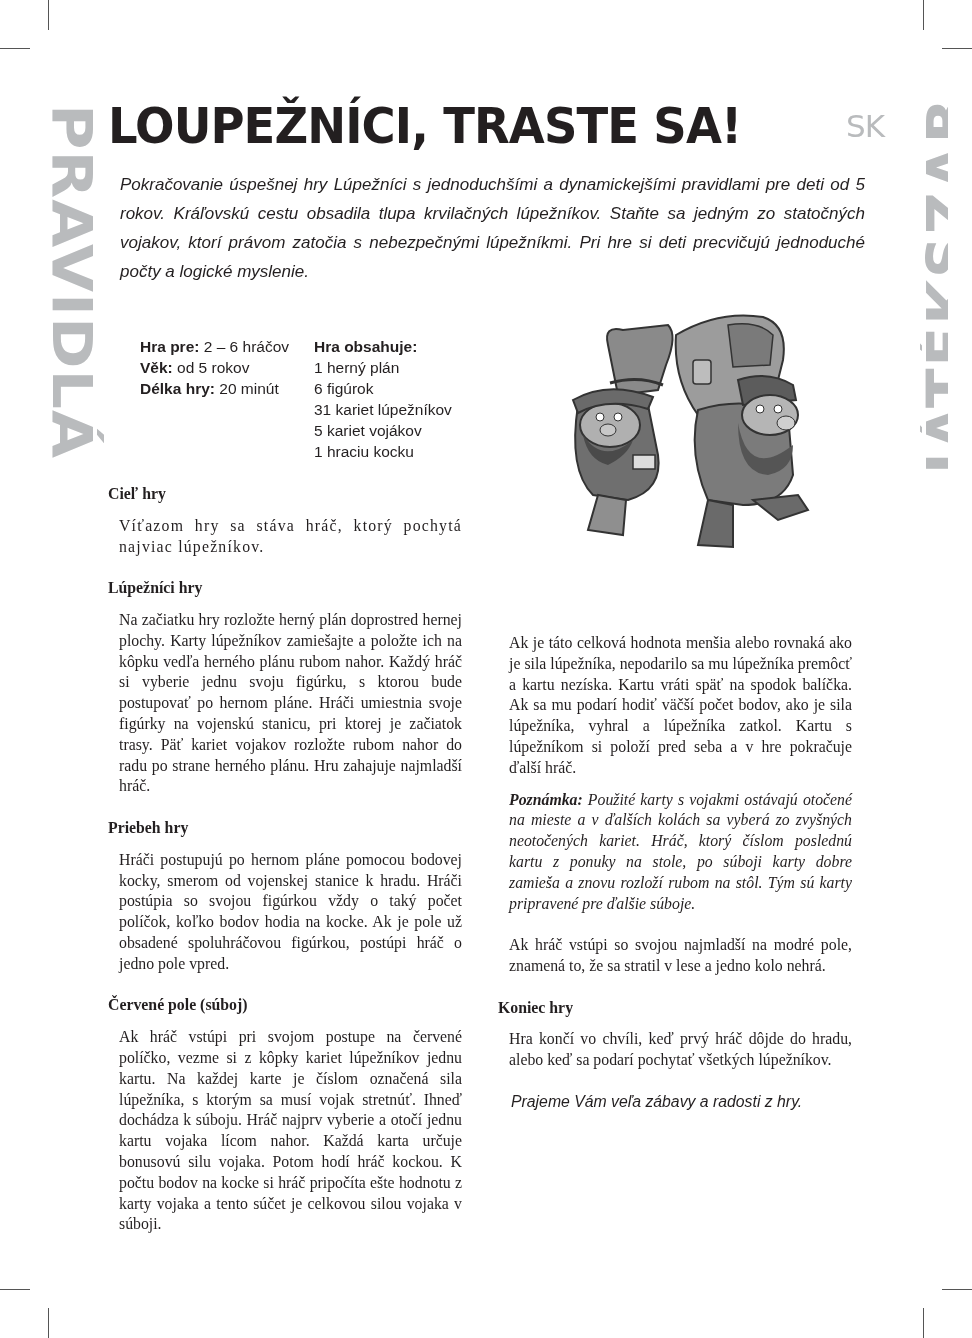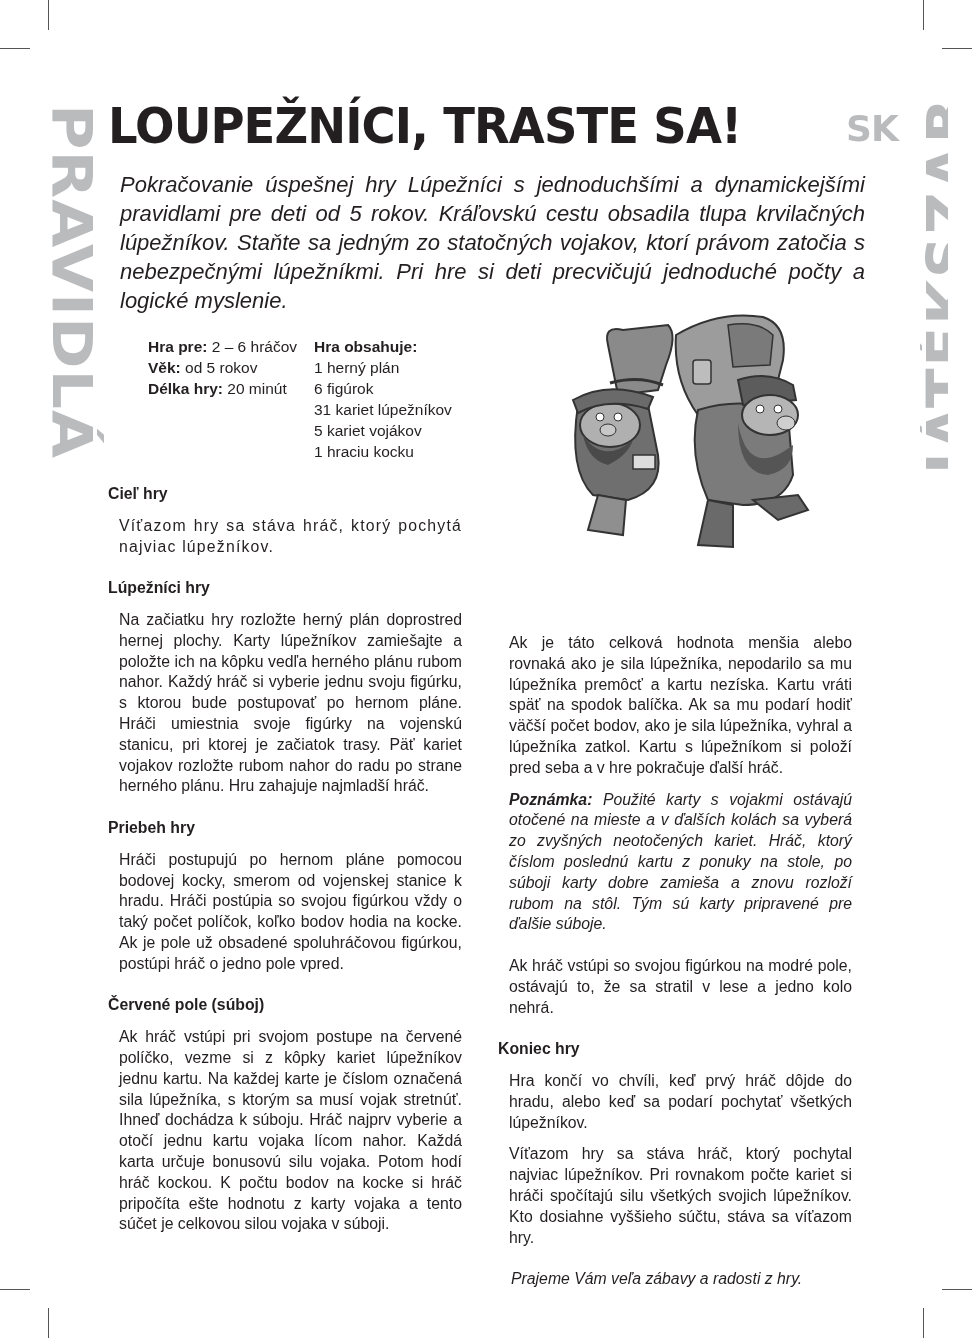--- a/index.html
+++ b/index.html
@@ -30,41 +30,41 @@
 
   .title {
     position: absolute; left: 108px; top: 98px;
     font-family: "DejaVu Sans", sans-serif; font-weight: bold;
     font-size: 50px; letter-spacing: -1px; line-height: 56px;
     transform: scaleX(0.93); transform-origin: left top; color: #231f20;
     white-space: nowrap;
   }
   .lang {
     position: absolute; left: 846px; top: 108px;
-    font-family: "DejaVu Sans", sans-serif; font-weight: bold;
-    font-size: 36px; color: #b9bbbd; letter-spacing: -1px;
+    font-family: "DejaVu Sans", sans-serif; font-weight: normal;
+    font-size: 31px; color: #b9bbbd; letter-spacing: -1px;
   }
 
   .intro {
     position: absolute; left: 120px; top: 170px; width: 745px;
-    font-style: italic; font-size: 22px; line-height: 29px; text-align: justify;
+    font-style: italic; font-size: 17px; line-height: 29px; text-align: justify;
     color: #231f20;
   }
 
   .info { position: absolute; top: 336px; font-size: 15.5px; line-height: 21px; }
-  .info.col1 { left: 148px; }
+  .info.col1 { left: 140px; }
   .info.col2 { left: 314px; }
   .info b { font-weight: bold; }
 
   .illustration { position: absolute; left: 548px; top: 305px; width: 280px; height: 250px; }
 
   .col { position: absolute; width: 365px; font-size: 15.8px; line-height: 20.8px; text-align: justify; }
   .col.left { left: 108px; top: 484px; }
   .col.right { left: 498px; top: 622px; }
-  .section { margin-bottom: 20.8px; }
+  .section { margin-bottom: 20.8px; font-family: Liberation Serif, serif; }
   .section h3 { margin: 0; font-size: 15.8px; line-height: 20.8px; font-weight: bold; }
   .section p { margin: 11px; }
   .wide { letter-spacing: 1.2px; }
   .note b { font-style: italic; }
   .note { font-style: italic; }
   .closing { font-style: italic; margin: 13px; }
 </style>
 </head>
 <body>
 
@@ -149,21 +149,20 @@
     <p>Ak hráč vstúpi pri svojom postupe na červené políčko, vezme si z kôpky kariet lúpežníkov jednu kartu. Na každej karte je číslom označená sila lúpežníka, s ktorým sa musí vojak stretnúť. Ihneď dochádza k súboju.  Hráč najprv vyberie a otočí jednu kartu vojaka lícom nahor. Každá karta určuje bonusovú silu vojaka. Potom hodí hráč kockou. K počtu bodov na kocke si hráč pripočíta ešte hodnotu z karty vojaka a tento súčet je celkovou silou vojaka v súboji.</p>
   </div>
 </div>
 
 <div class="col right">
   <div class="section">
     <p>Ak je táto celková hodnota menšia alebo rovnaká ako je sila lúpežníka, nepodarilo sa mu lúpežníka premôcť a kartu nezíska. Kartu vráti späť na spodok balíčka. Ak sa mu podarí hodiť väčší počet bodov, ako je sila lúpežníka, vyhral a lúpežníka zatkol. Kartu s lúpežníkom si položí pred seba a v hre pokračuje ďalší hráč.</p>
     <p class="note"><b>Poznámka:</b><span> Použité karty s vojakmi ostávajú otočené na mieste a v ďalších kolách sa vyberá zo zvyšných neotočených kariet. Hráč, ktorý číslom poslednú kartu z ponuky na stole, po súboji karty dobre zamieša a znovu rozloží rubom na stôl. Tým sú karty pripravené pre ďalšie súboje.</span></p>
   </div>
   <div class="section">
-    <p>Ak hráč vstúpi so svojou figúrkou na modré pole, ostávajú to, že sa stratil v lese a jedno kolo nehrá.</p>
+    <p>Ak hráč vstúpi so svojou najmladší na modré pole, znamená to, že sa stratil v lese a jedno kolo nehrá.</p>
   </div>
   <div class="section">
     <h3>Koniec hry</h3>
     <p>Hra končí vo chvíli, keď prvý hráč dôjde do hradu, alebo keď sa podarí pochytať všetkých lúpežníkov.</p>
-    <p>Víťazom hry sa stáva hráč, ktorý pochytal najviac lúpežníkov. Pri rovnakom počte kariet si hráči spočítajú silu všetkých svojich lúpežníkov. Kto dosiahne vyššieho súčtu, stáva sa víťazom hry.</p>
   </div>
   <p class="closing">Prajeme Vám veľa zábavy a radosti z hry.</p>
 </div>
 
 </body></html>

